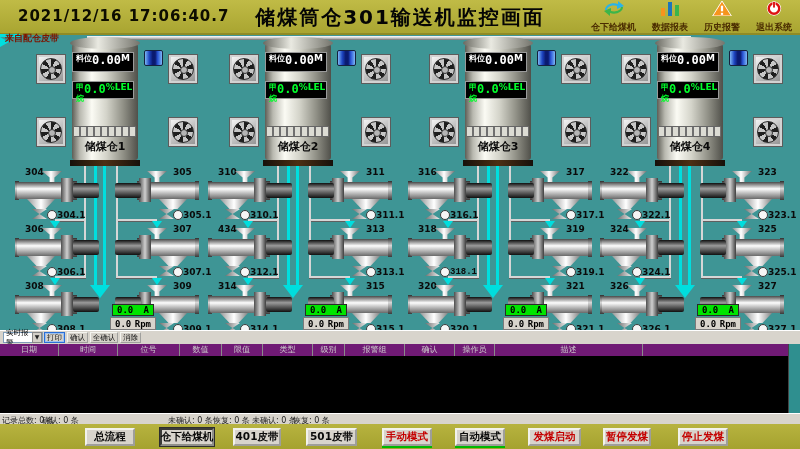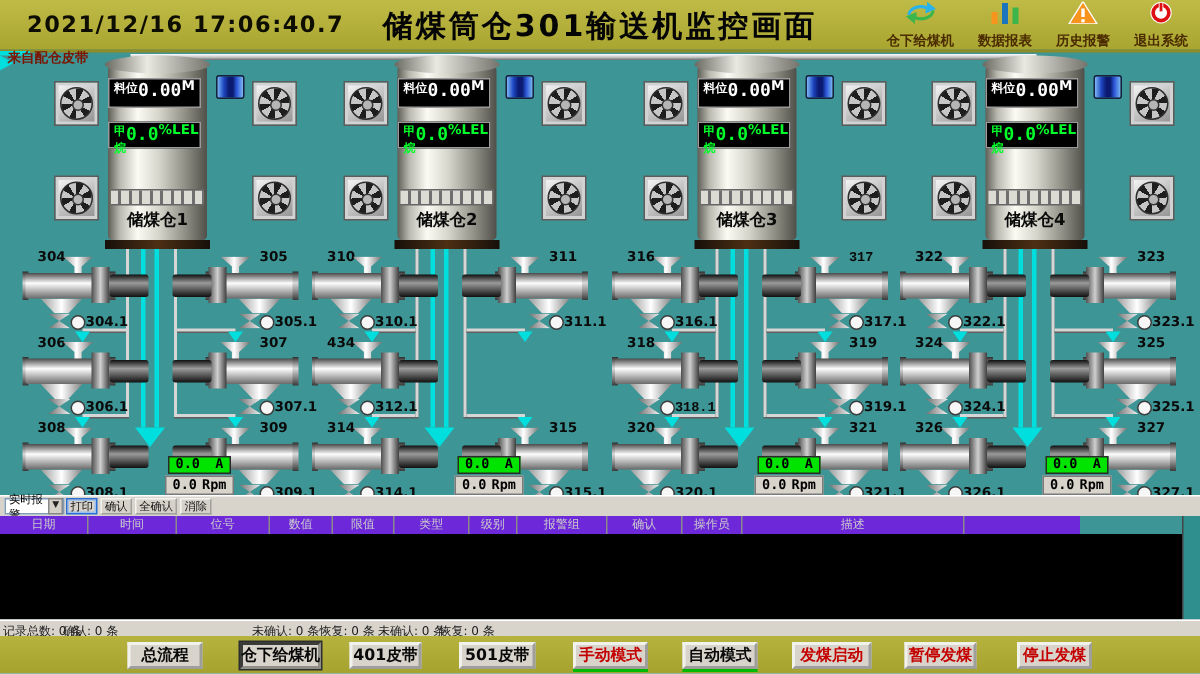--- a/index.html
+++ b/index.html
@@ -65,21 +65,21 @@
        font-size:9px;font-weight:bold;display:flex;align-items:center;justify-content:space-between;padding:0 4px;box-sizing:border-box;
        font-family:"DejaVu Sans Mono",monospace}
   
   #alarm-toolbar{position:absolute;left:0;top:330px;width:800px;height:14px;background:#d8d4cc;border-top:1px solid #fff;box-sizing:border-box}
   #alarm-filter{position:absolute;left:3px;top:1px;width:40px;height:11px;background:#fff;border:1px solid #7f9db9;
                 font-size:7.5px;display:flex;align-items:center;justify-content:space-between;padding-left:2px;box-sizing:border-box}
   #alarm-filter .caret{width:9px;height:9px;background:#d4d0c8;border:1px solid #888;font-size:6px;line-height:8px;text-align:center;color:#222}
   .tbtn{position:absolute;top:1px;height:11px;background:#d6d2ca;border:1px outset #f4f4ef;font-size:7.5px;color:#111;
         display:flex;align-items:center;justify-content:center;box-sizing:border-box}
   .tbtn.focus{border:1px solid #2a6fd6;box-shadow:0 0 0 1px #9cc0f0 inset}
-  #alarm-header{position:absolute;left:0;top:344px;width:720px;height:12px;background:#6d28d9}
+  #alarm-header{position:absolute;left:0;top:344px;width:800px;height:12px;background:#701a75}
   .col{position:absolute;top:0;height:12px;border-right:1px solid #8a8a8a;color:#cccccc;font-size:8px;line-height:12px;
        text-align:center;box-sizing:border-box;overflow:hidden}
   #alarm-body{position:absolute;left:0;top:356px;width:800px;height:57px;background:#000}
   #alarm-scroll{position:absolute;left:788px;top:344px;width:12px;height:69px;background:#2f8f8f;border-left:1px solid #444;box-sizing:border-box}
   #alarm-status{position:absolute;left:0;top:413px;width:800px;height:11px;background:#d8d4cc;border-top:1px solid #fff;box-sizing:border-box}
   .stat{position:absolute;top:1px;font-size:8px;color:#1c1c1c;white-space:nowrap}
   
   #bottombar{position:absolute;left:0;top:424px;width:800px;height:25px;background:linear-gradient(#b7b33f,#a5a22f)}
   .bbtn{position:absolute;top:4px;height:18px;background:#d8d4cc;border:2px outset #f2f2ec;color:#0a0a0a;
         font-size:10.5px;font-weight:bold;display:flex;align-items:center;justify-content:center;box-sizing:border-box;cursor:pointer;white-space:nowrap}
@@ -361,20 +361,33 @@
           <div class="u-cap" style="left: 0px;"></div>
           <div class="u-cyl" style="left: 2px;"></div>
           <div class="u-cap" style="left: 58px;"></div>
           <div class="u-gear" style="left: 46px;"></div>
           <div class="u-motor" style="left: 58px;"></div>
           <div class="u-hopper" style="left: 12px;"></div>
           <div class="u-valve" style="left: 17px;"></div>
           <div class="u-circle" style="left: 32px;"></div>
           <div class="u-sub" style="left: 42px;">312.1</div>
         </div>
+        <div class="unit" style="left: 113px; top: 191px;">
+          <div class="u-id" style="left: 60px;">313</div>
+          <div class="u-funnel" style="left: 34px;"></div>
+          <div class="u-cap" style="left: 24px;"></div>
+          <div class="u-cyl" style="left: 26px;"></div>
+          <div class="u-cap" style="left: 82px;"></div>
+          <div class="u-gear" style="left: 26px;"></div>
+          <div class="u-motor" style="left: 2px;"></div>
+          <div class="u-hopper" style="left: 46px;"></div>
+          <div class="u-valve" style="left: 46px;"></div>
+          <div class="u-circle" style="left: 60px;"></div>
+          <div class="u-sub" style="left: 70px;">313.1</div>
+        </div>
         <div class="unit" style="left: 15px; top: 248px;">
           <div class="u-id" style="left: 10px;">314</div>
           <div class="u-funnel" style="left: 27px;"></div>
           <div class="u-cap" style="left: 0px;"></div>
           <div class="u-cyl" style="left: 2px;"></div>
           <div class="u-cap" style="left: 58px;"></div>
           <div class="u-gear" style="left: 46px;"></div>
           <div class="u-motor" style="left: 58px;"></div>
           <div class="u-hopper" style="left: 12px;"></div>
           <div class="u-valve" style="left: 17px;"></div>
@@ -457,21 +470,21 @@
           <div class="u-cyl" style="left: 2px;"></div>
           <div class="u-cap" style="left: 58px;"></div>
           <div class="u-gear" style="left: 46px;"></div>
           <div class="u-motor" style="left: 58px;"></div>
           <div class="u-hopper" style="left: 12px;"></div>
           <div class="u-valve" style="left: 17px;"></div>
           <div class="u-circle" style="left: 32px;"></div>
           <div class="u-sub" style="left: 42px;">316.1</div>
         </div>
         <div class="unit" style="left: 113px; top: 134px;">
-          <div class="u-id" style="left: 60px; font-family: Liberation Mono, monospace;">317</div>
+          <div class="u-id" style="left: 60px;">317</div>
           <div class="u-funnel" style="left: 34px;"></div>
           <div class="u-cap" style="left: 24px;"></div>
           <div class="u-cyl" style="left: 26px;"></div>
           <div class="u-cap" style="left: 82px;"></div>
           <div class="u-gear" style="left: 26px;"></div>
           <div class="u-motor" style="left: 2px;"></div>
           <div class="u-hopper" style="left: 46px;"></div>
           <div class="u-valve" style="left: 46px;"></div>
           <div class="u-circle" style="left: 60px;"></div>
           <div class="u-sub" style="left: 70px;">317.1</div>

